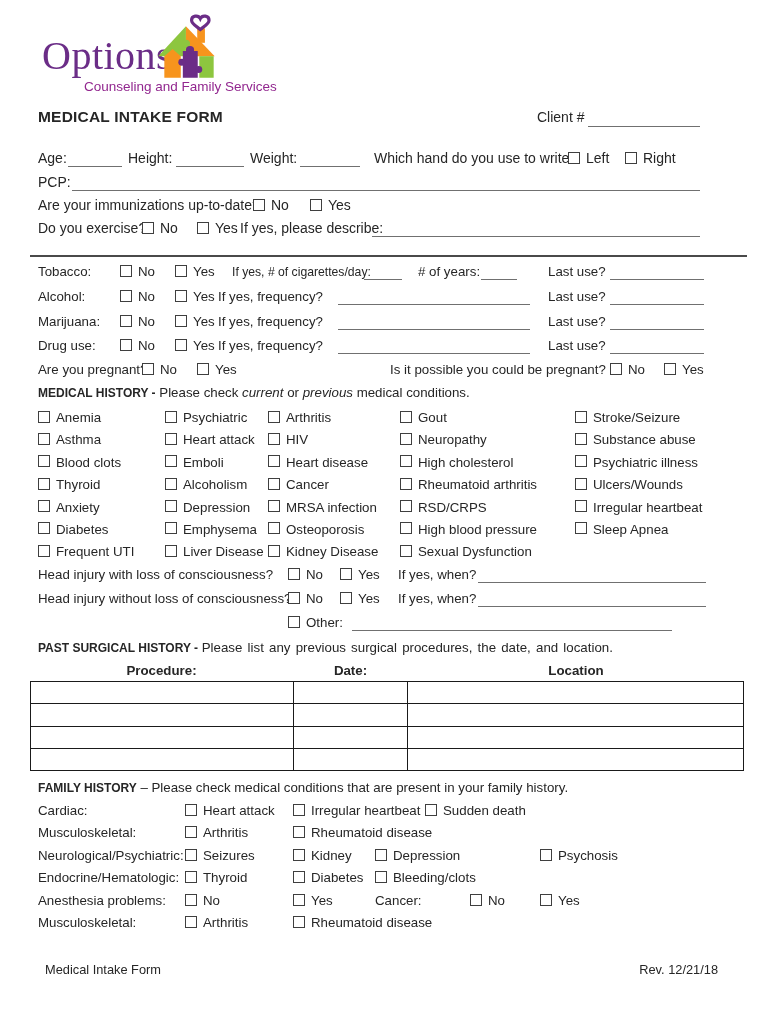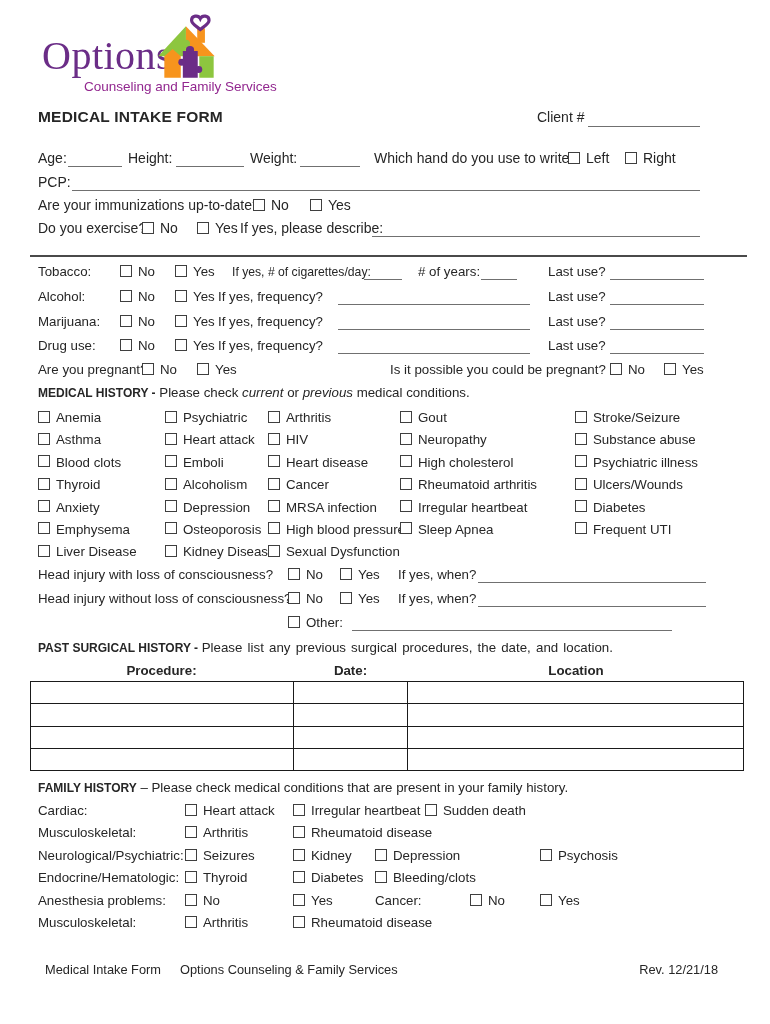--- a/index.html
+++ b/index.html
@@ -201,20 +201,21 @@
       <span class="cell"><span class="cb"></span><span>Rheumatoid arthritis</span></span>
 
       <span class="cell"><span class="cb"></span><span>Ulcers/Wounds</span></span>
 
       <span class="cell"><span class="cb"></span><span>Anxiety</span></span>
 
       <span class="cell"><span class="cb"></span><span>Depression</span></span>
 
       <span class="cell"><span class="cb"></span><span>MRSA infection</span></span>
 
+      <span class="cell"><span class="cb"></span><span>RSD/CRPS</span></span>
 
       <span class="cell"><span class="cb"></span><span>Irregular heartbeat</span></span>
 
       <span class="cell"><span class="cb"></span><span>Diabetes</span></span>
 
       <span class="cell"><span class="cb"></span><span>Emphysema</span></span>
 
       <span class="cell"><span class="cb"></span><span>Osteoporosis</span></span>
 
       <span class="cell"><span class="cb"></span><span>High blood pressure</span></span>
@@ -321,17 +322,16 @@
     <span class="a" style="left:540px"><span class="cb"></span><span>Yes</span></span>
   </div>
   <div class="r" style="top:913px">
     <span class="a" style="left:38px">Musculoskeletal:</span>
     <span class="a" style="left:185px"><span class="cb"></span><span>Arthritis</span></span>
     <span class="a" style="left:293px"><span class="cb"></span><span>Rheumatoid disease</span></span>
   </div>
 
   <div class="footer">
     <span class="a" style="left:45px">Medical Intake Form</span>
-    <span class="a" style="left:180px">Options Counseling &amp; Family Services</span>
     <span class="a" style="right:52px">Rev. 12/21/18</span>
   </div>
 
 </div>
 
 </body></html>

